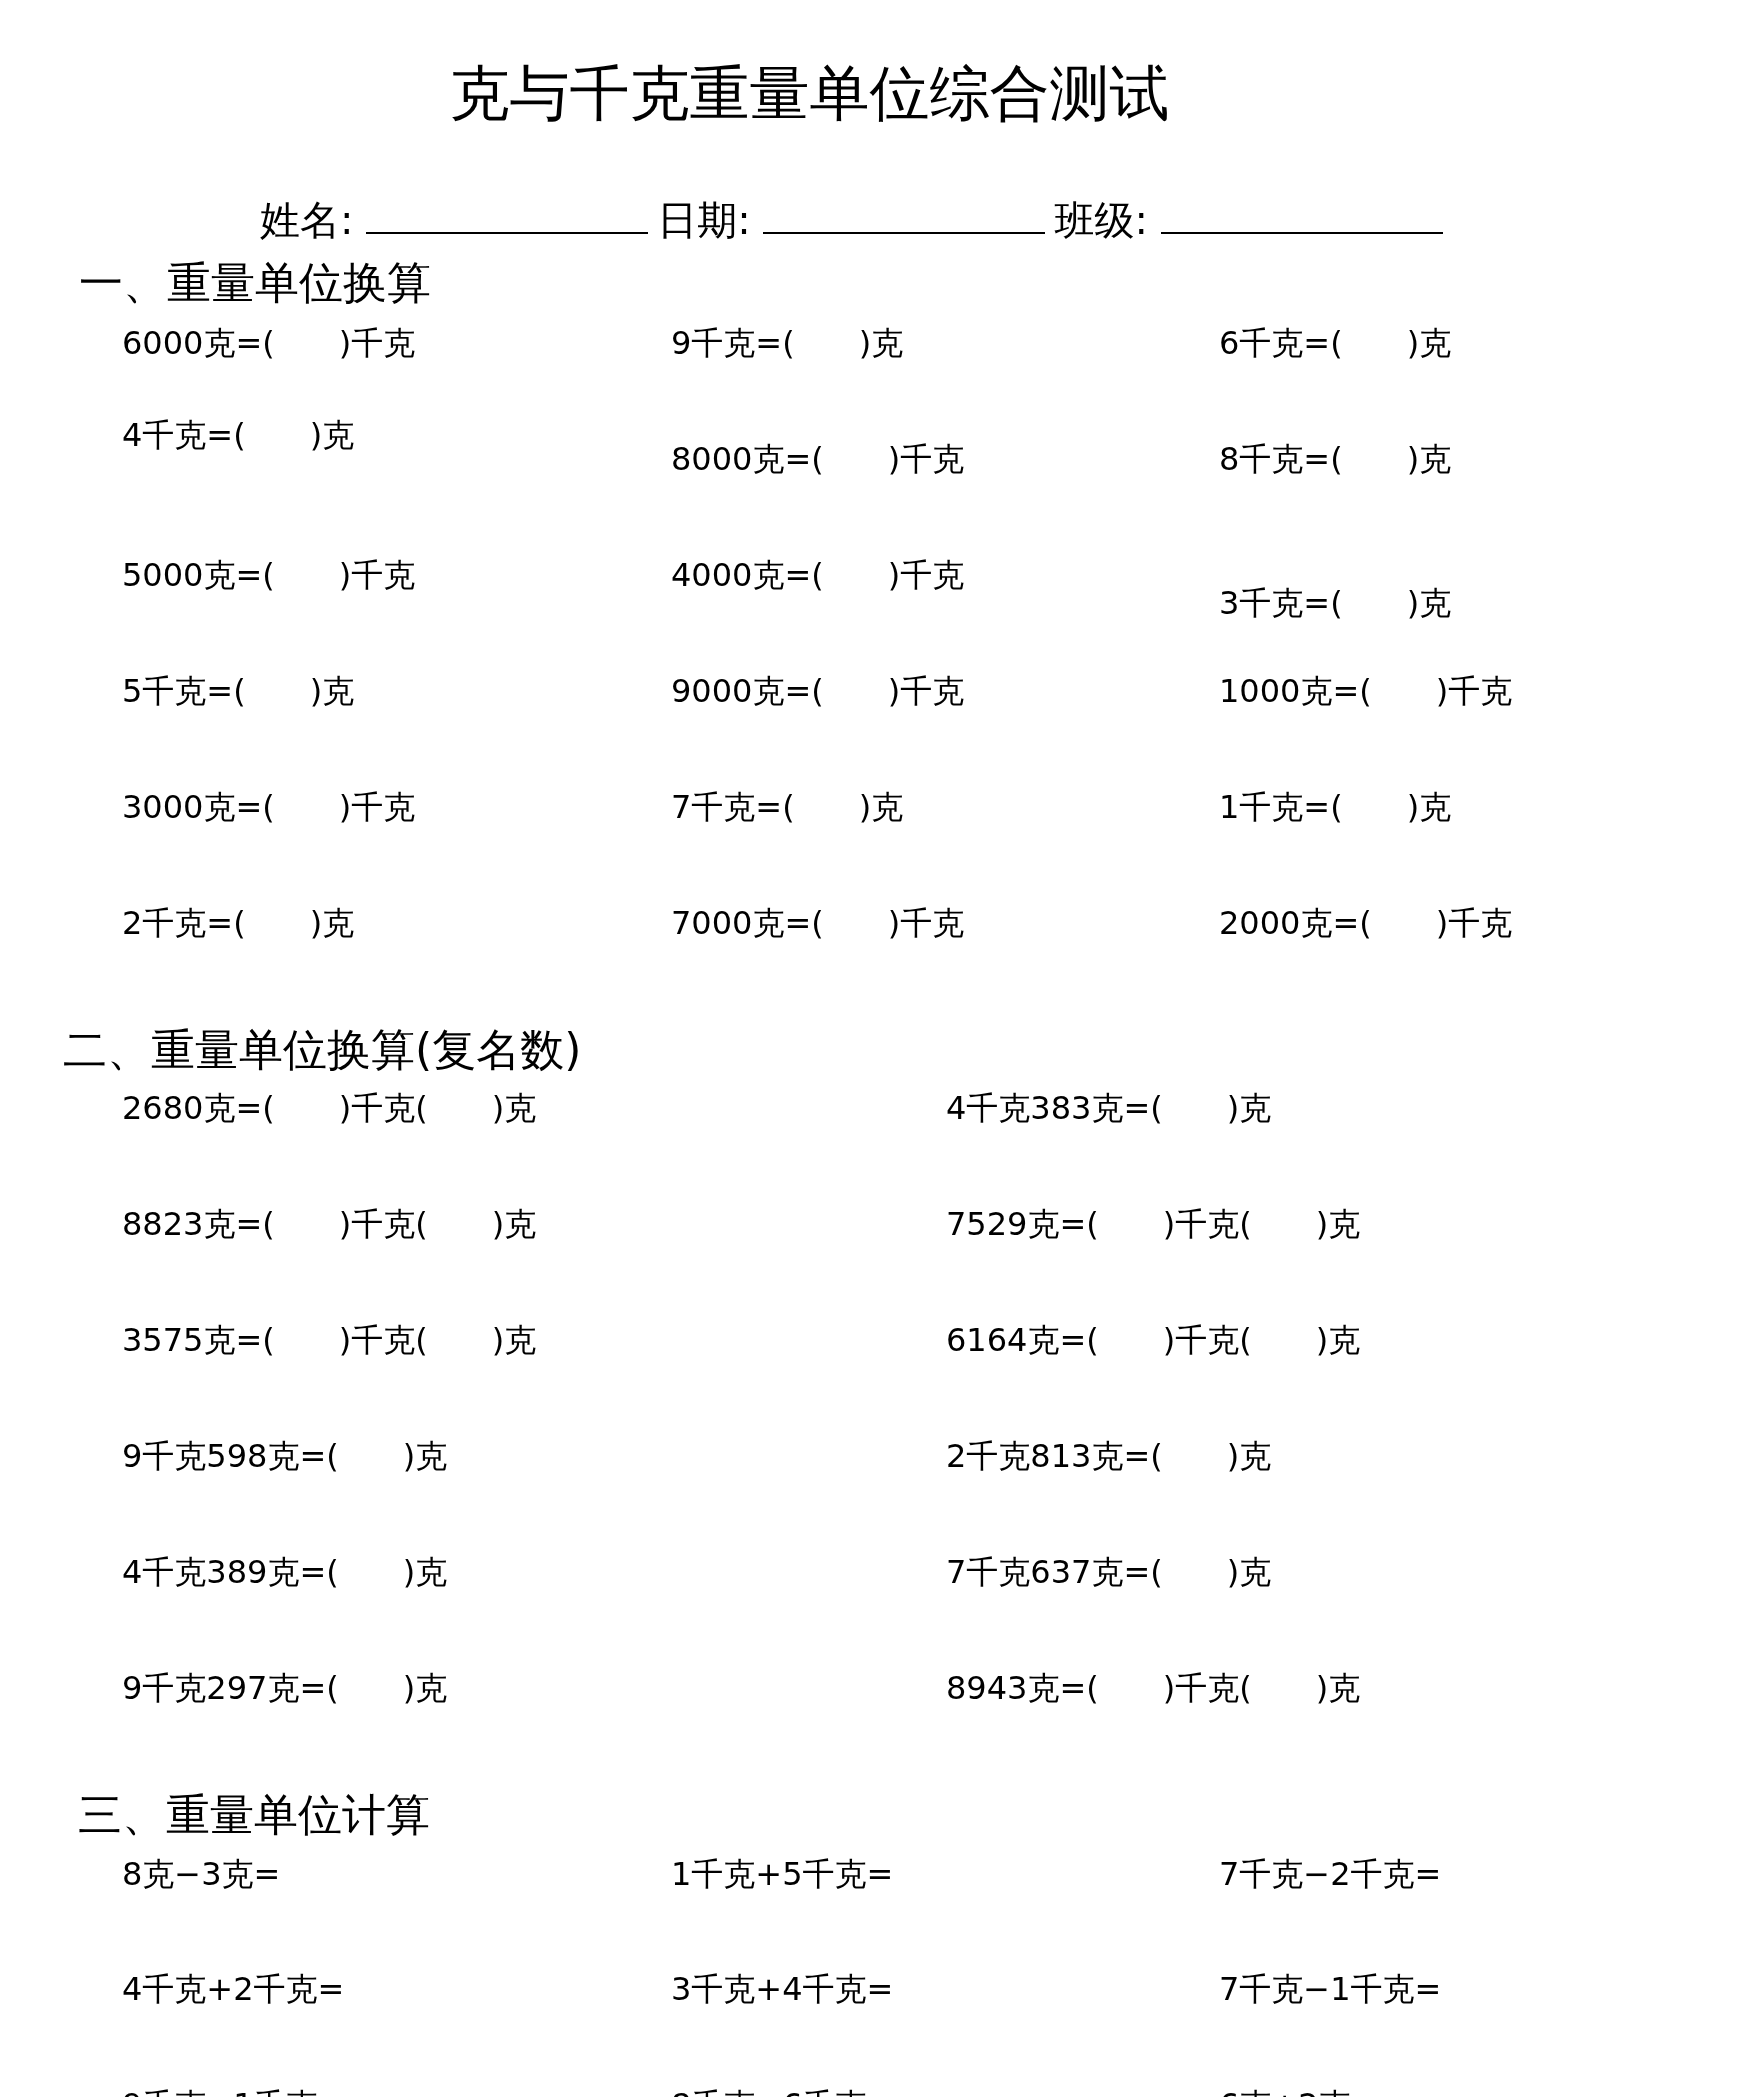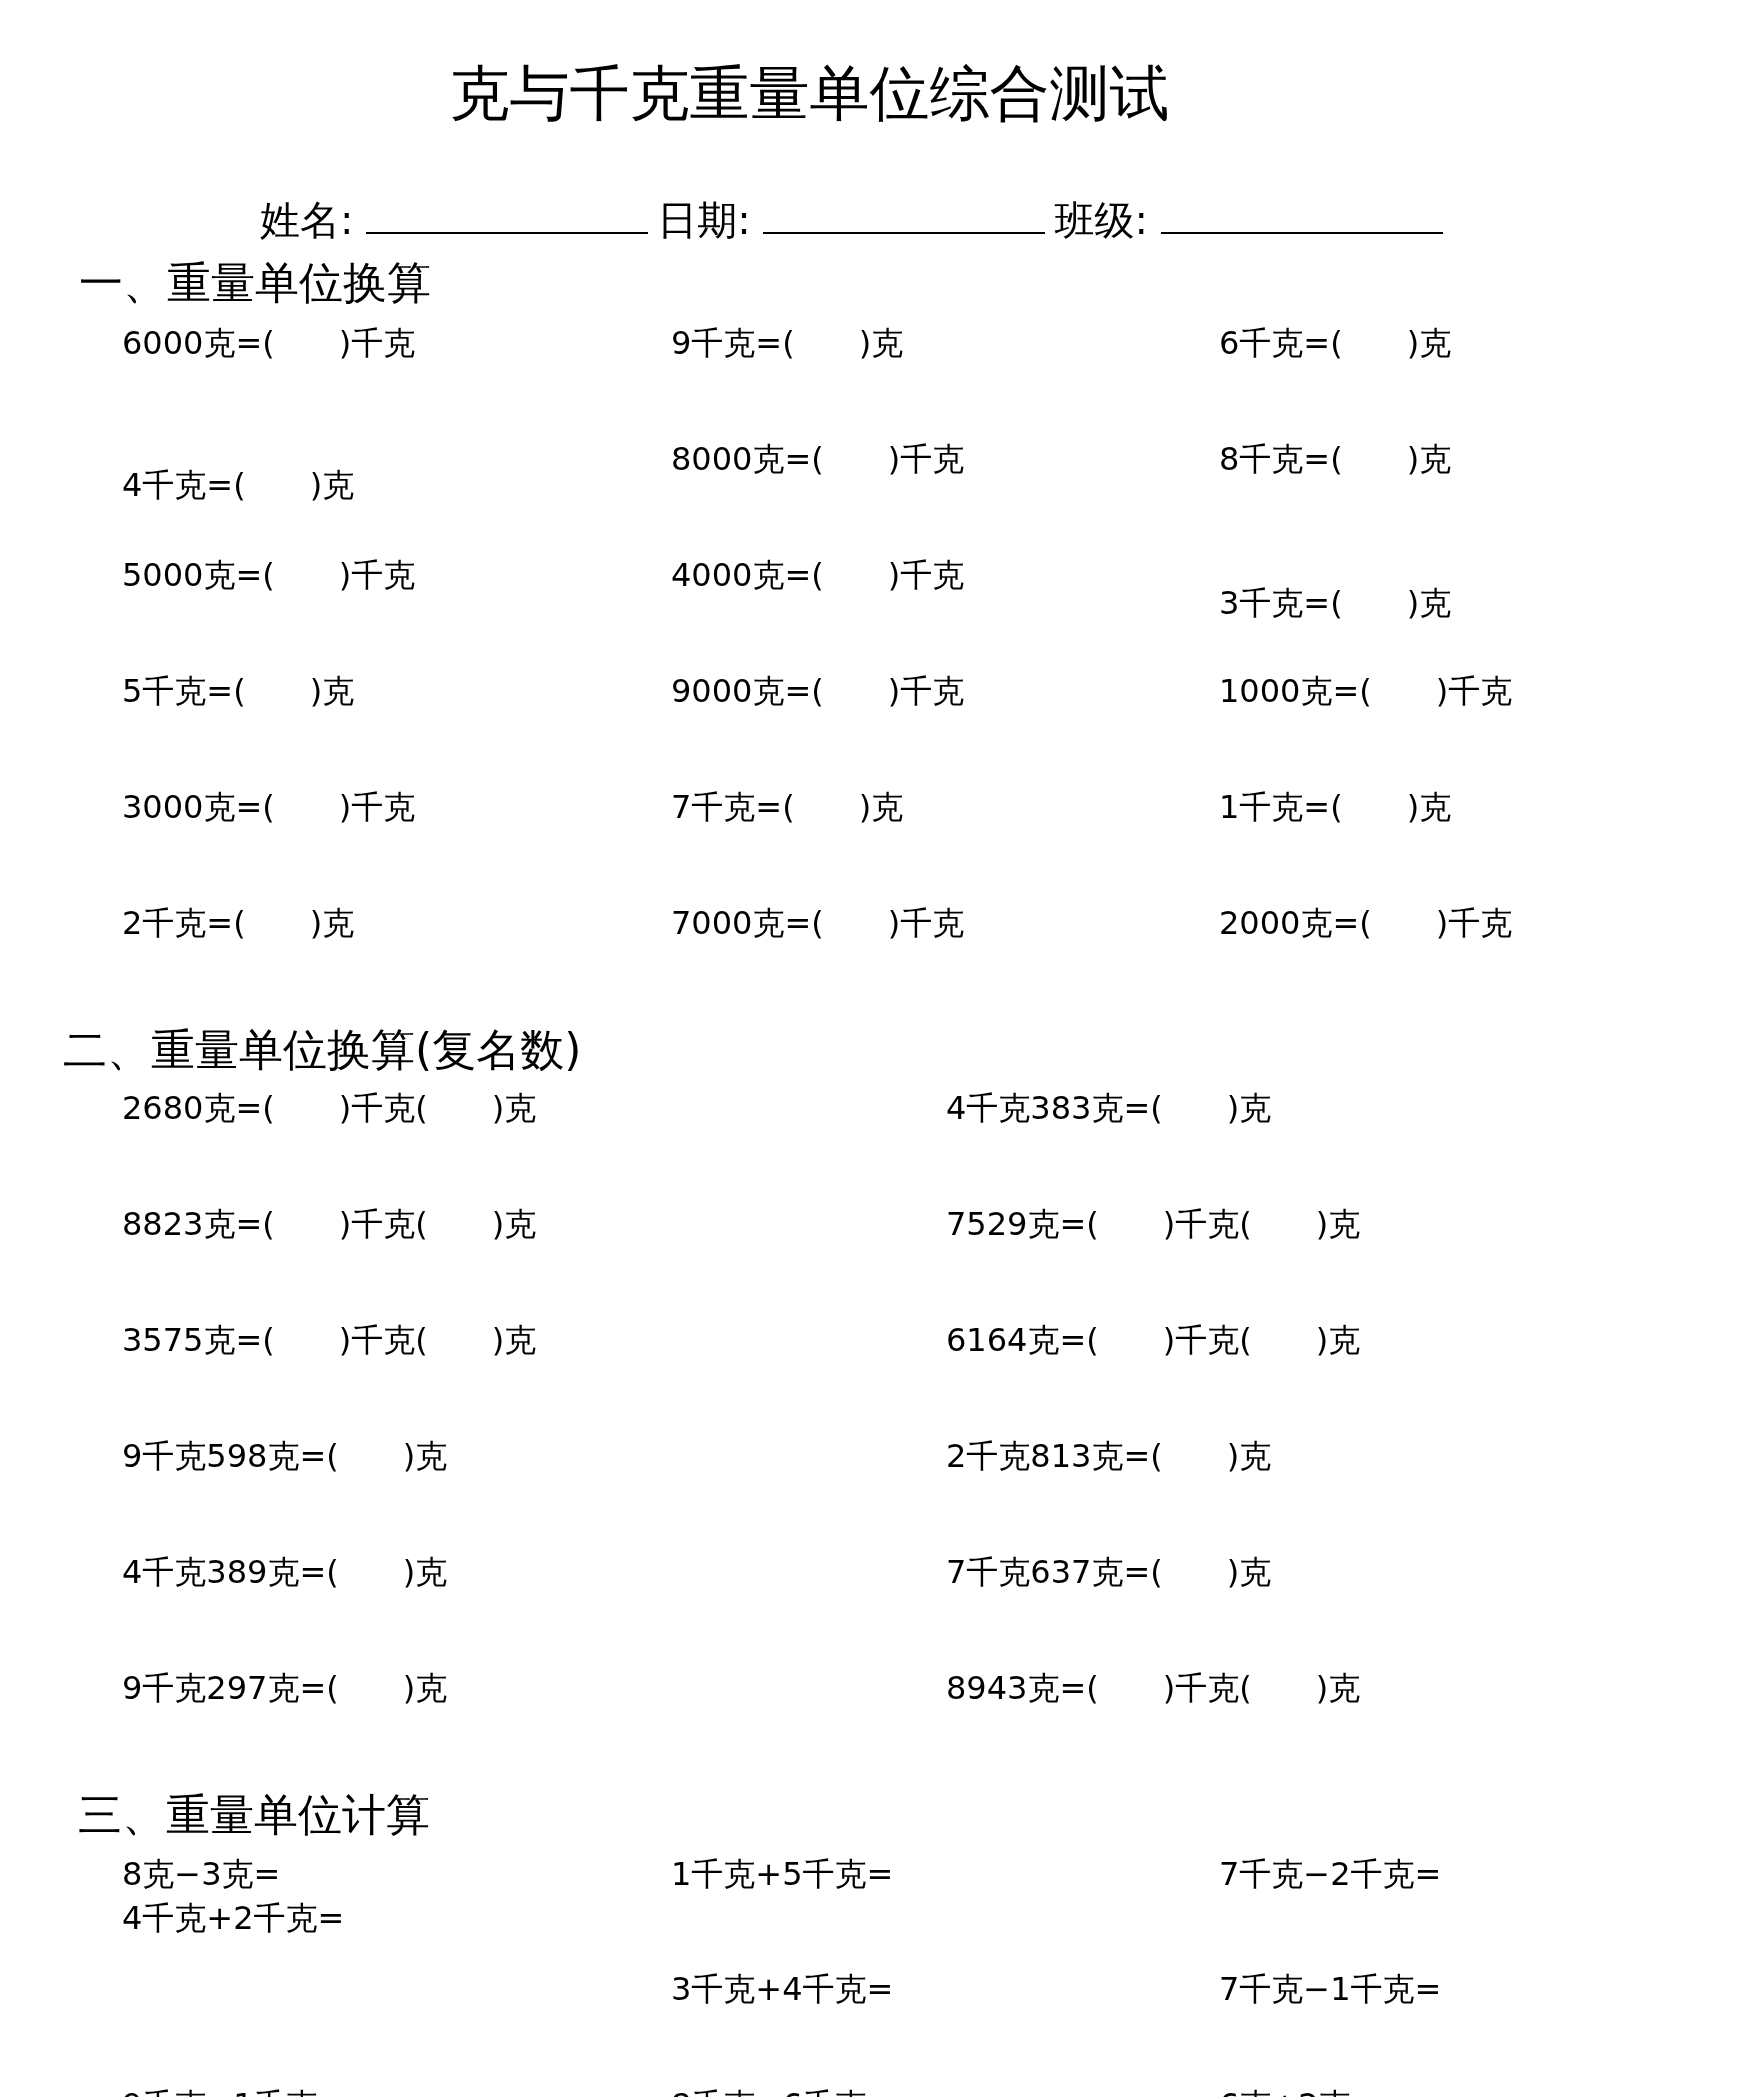--- a/index.html
+++ b/index.html
@@ -25,21 +25,21 @@
 <div id="sec1"></div>
 
 <div class="abs sec" style="left:63px;top:1028px;">二、重量单位换算(复名数)</div>
 
 <div class="abs sec" style="left:78px;top:1793px;">三、重量单位计算</div>
 
 <div class="abs item" style="left:122px;top:327px;">6000克=(　　)千克</div>
 <div class="abs item" style="left:671px;top:327px;">9千克=(　　)克</div>
 <div class="abs item" style="left:1219px;top:327px;">6千克=(　　)克</div>
 
-<div class="abs item" style="left:122px;top:469px;">4千克=(　　)克</div>
+<div class="abs item" style="left:122px;top:419px;">4千克=(　　)克</div>
 <div class="abs item" style="left:671px;top:443px;">8000克=(　　)千克</div>
 <div class="abs item" style="left:1219px;top:443px;">8千克=(　　)克</div>
 
 <div class="abs item" style="left:122px;top:559px;">5000克=(　　)千克</div>
 <div class="abs item" style="left:671px;top:559px;">4000克=(　　)千克</div>
 <div class="abs item" style="left:1219px;top:559px;margin-top:28px;">3千克=(　　)克</div>
 
 <div class="abs item" style="left:122px;top:675px;">5千克=(　　)克</div>
 <div class="abs item" style="left:671px;top:675px;">9000克=(　　)千克</div>
 <div class="abs item" style="left:1219px;top:675px;">1000克=(　　)千克</div>
@@ -67,20 +67,20 @@
 <div class="abs item" style="left:122px;top:1556px;">4千克389克=(　　)克</div>
 <div class="abs item" style="left:946px;top:1556px;">7千克637克=(　　)克</div>
 
 <div class="abs item" style="left:122px;top:1672px;">9千克297克=(　　)克</div>
 <div class="abs item" style="left:946px;top:1672px;">8943克=(　　)千克(　　)克</div>
 
 <div class="abs item" style="left:122px;top:1858px;">8克−3克=</div>
 <div class="abs item" style="left:671px;top:1858px;">1千克+5千克=</div>
 <div class="abs item" style="left:1219px;top:1858px;">7千克−2千克=</div>
 
-<div class="abs item" style="left:122px;top:1902px;">4千克+2千克=</div>
+<div class="abs item" style="left:122px;top:1973px;">4千克+2千克=</div>
 <div class="abs item" style="left:671px;top:1973px;">3千克+4千克=</div>
 <div class="abs item" style="left:1219px;top:1973px;">7千克−1千克=</div>
 
 <div class="abs item" style="left:122px;top:2089px;">9千克−1千克=</div>
 <div class="abs item" style="left:671px;top:2089px;">8千克−6千克=</div>
 <div class="abs item" style="left:1219px;top:2089px;">6克+2克=</div>
 
 
 </body></html>

